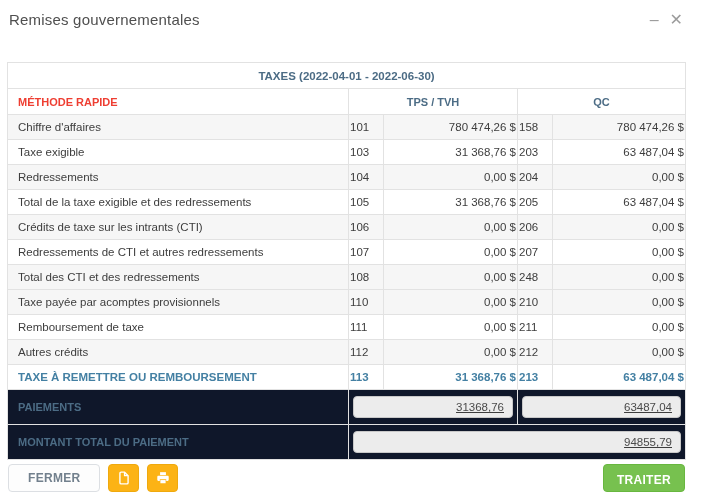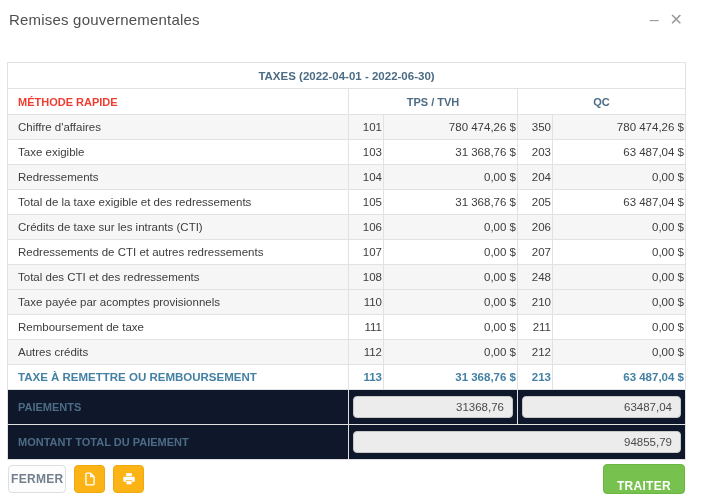--- a/index.html
+++ b/index.html
@@ -28,53 +28,53 @@
     height:23px; font-weight:bold; font-size:11.5px;
     color:var(--header-slate,#4c6c85); text-align:center; background:#fff;
   }
   tr.col-header th { height:23px; font-weight:bold; font-size:11px; background:#fff;
     color:var(--header-slate,#4c6c85); text-align:center; }
   tr.col-header th.method-header { color:var(--accent-red,#ee3e32); text-align:left; padding-left:10px; }
 
   tbody tr.data-row { height:25px; background:#fff; }
   tbody tr.data-row.stripe td { background:#f6f6f6; }
   td.label-cell { padding-left:10px; }
-  td.code-cell  { text-align:right;margin-left:36px; }
+  td.code-cell  { text-align:left;margin-left:36px; }
   td.value-cell { text-align:right; }
   tbody tr.emphasis td { color:var(--emphasis-blue,#4480a3); font-weight:bold; }
 
   tfoot tr { height:30px; background:#0f172a; }
   tfoot td.payment-label { font-weight:bold; color:var(--header-slate,#4c6c85); padding-left:10px; font-size:11px; }
-  td.input-cell { padding:6px 4px; }
+  td.input-cell { padding:6px 4px;text-decoration:underline; }
   .amount-input {
     width:100%; box-sizing:border-box; height:22px; display:block;
     background:#ececec; border:1px solid #c8c8c8; border-radius:4px;
     text-align:right; padding:0 8px; font-size:11.5px; color:#4a4a4a;
     font-family:"Liberation Sans", sans-serif;
   }
 
   .footer {
     position:absolute; top:464px; left:8px; right:21px;
     display:flex; align-items:center;
   }
   .btn { border-radius:4px; font-size:12px; font-weight:bold; cursor:pointer;
          font-family:"Liberation Sans", sans-serif; }
   .btn-fermer {
     background:#fdfdfd; border:1px solid #dcdfe3; color:#72808d;
-    padding:6px 2px; letter-spacing:.3px; height:28px; box-sizing:border-box;
+    padding:6px 19px; letter-spacing:.3px; height:28px; box-sizing:border-box;
   }
   .btn-icon {
     width:31px; height:28px; box-sizing:border-box;
     background:var(--button-yellow,#fcb315); border:1px solid #efa90e;
     margin-left:8px; display:flex; align-items:center; justify-content:center;
   }
   .btn-icon:first-of-type { margin-left:9px; }
   .btn-traiter {
     margin-left:auto; background:var(--button-green,#77c14f);
-    border:1px solid #68b73f; color:#fff; padding:14px 13px;
+    border:1px solid #68b73f; color:#fff; padding:8px 13px;
     height:28px; box-sizing:border-box; letter-spacing:.3px;
   }
 </style>
 </head>
 <body>
 
 <div class="dialog-title">Remises gouvernementales</div>
 
 <div class="window-controls">
   <span class="win-btn">–</span>
@@ -97,21 +97,21 @@
       <th class="method-header">MÉTHODE RAPIDE</th>
       <th colspan="2">TPS / TVH</th>
       <th colspan="2">QC</th>
     </tr>
   </thead>
   <tbody>
       <tr class="data-row stripe">
         <td class="label-cell">Chiffre d'affaires</td>
         <td class="code-cell">101</td>
         <td class="value-cell">780 474,26 $</td>
-        <td class="code-cell">350</td>
+        <td class="code-cell">158</td>
         <td class="value-cell">780 474,26 $</td>
       </tr>
       <tr class="data-row">
         <td class="label-cell">Taxe exigible</td>
         <td class="code-cell">103</td>
         <td class="value-cell">31 368,76 $</td>
         <td class="code-cell">203</td>
         <td class="value-cell">63 487,04 $</td>
       </tr>
       <tr class="data-row stripe">

